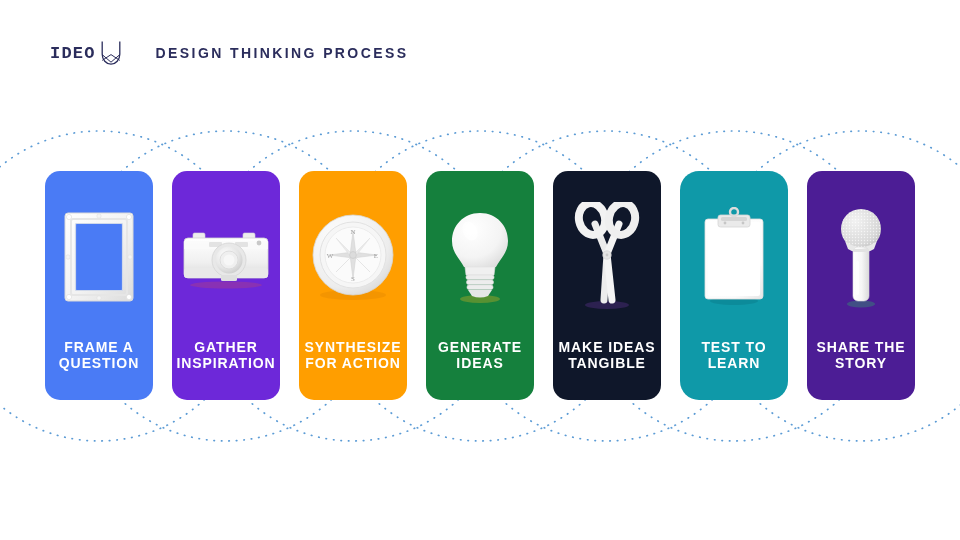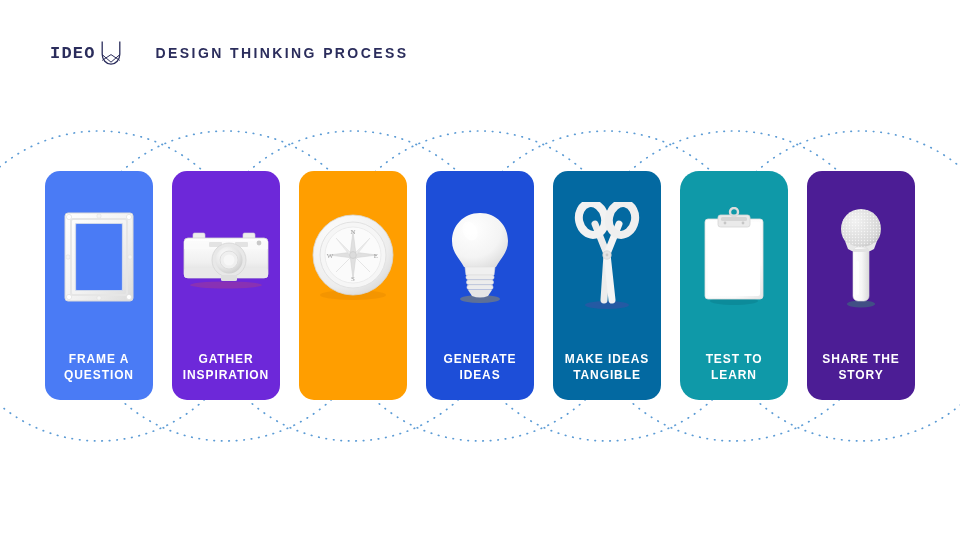--- a/index.html
+++ b/index.html
@@ -94,24 +94,24 @@
     top: 28px;
     height: 115px;
     display: flex;
     align-items: center;
     justify-content: center;
   }
   .card-label {
     position: absolute;
     left: 4px;
     right: 4px;
-    top: 180px;
+    top: 168px;
     text-align: center;
     font-family: "Liberation Sans", sans-serif;
-    font-size: 12px;
+    font-size: 14px;
     font-weight: 700;
     letter-spacing: 0.9px;
     line-height: 16px;
     color: #ffffff;
     white-space: pre-line;
   }
 </style>
 </head>
 <body>
 
@@ -231,23 +231,25 @@
             <polygon points="29,61 46,44 48,42"></polygon>
             <polygon points="63,61 46,44 44,42"></polygon>
           </g>
           <circle cx="46" cy="44" r="3.4" fill="#dcdcdc" stroke="#c8c8c8" stroke-width="0.6"></circle>
           <text x="46" y="23" text-anchor="middle" font-family="Liberation Serif, serif" font-size="7" fill="#9d9d9d">N</text>
           <text x="46" y="70" text-anchor="middle" font-family="Liberation Serif, serif" font-size="7" fill="#9d9d9d">S</text>
           <text x="69" y="47" text-anchor="middle" font-family="Liberation Serif, serif" font-size="7" fill="#9d9d9d">E</text>
           <text x="23" y="47" text-anchor="middle" font-family="Liberation Serif, serif" font-size="7" fill="#9d9d9d">W</text>
         </svg>
       </div>
-    </div>
-
-    <div class="card" style="background:#1d4ed8;text-decoration:underline;">
+      <div class="card-label">SYNTHESIZE
+FOR ACTION</div>
+    </div>
+
+    <div class="card" style="background:#15803d;text-decoration:underline;">
       <div class="card-icon">
         <svg width="68" height="100" viewBox="0 0 68 100" aria-hidden="true">
           <defs>
             <radialGradient id="bulbG" cx="0.35" cy="0.3" r="0.85">
               <stop offset="0%" stop-color="#ffffff"></stop>
               <stop offset="62%" stop-color="#f4f4f4"></stop>
               <stop offset="100%" stop-color="#d9d9d9"></stop>
             </radialGradient>
           </defs>
           <ellipse cx="34" cy="92" rx="20" ry="4" fill="#d6b320" opacity="0.35"></ellipse>
@@ -259,21 +261,21 @@
             <rect x="21" y="78" width="26" height="4.5" rx="2"></rect>
           </g>
           <path d="M22 83 L46 83 L42 89 Q34 92 26 89 Z" fill="#e6e6e6"></path>
           <ellipse cx="24" cy="24" rx="7" ry="10" fill="#ffffff" opacity="0.75" transform="rotate(-25 24 24)"></ellipse>
         </svg>
       </div>
       <div class="card-label">GENERATE
 IDEAS</div>
     </div>
 
-    <div class="card" style="background:#0369a1;">
+    <div class="card" style="background:#0f172a;">
       <div class="card-icon">
         <svg width="70" height="110" viewBox="0 0 70 110" aria-hidden="true">
           <defs>
             <linearGradient id="scG" x1="0" y1="0" x2="1" y2="1">
               <stop offset="0%" stop-color="#ffffff"></stop>
               <stop offset="60%" stop-color="#f1f1f1"></stop>
               <stop offset="100%" stop-color="#d7d7d7"></stop>
             </linearGradient>
           </defs>
           <ellipse cx="35" cy="103" rx="22" ry="4" fill="#7239a8" opacity="0.3"></ellipse>

